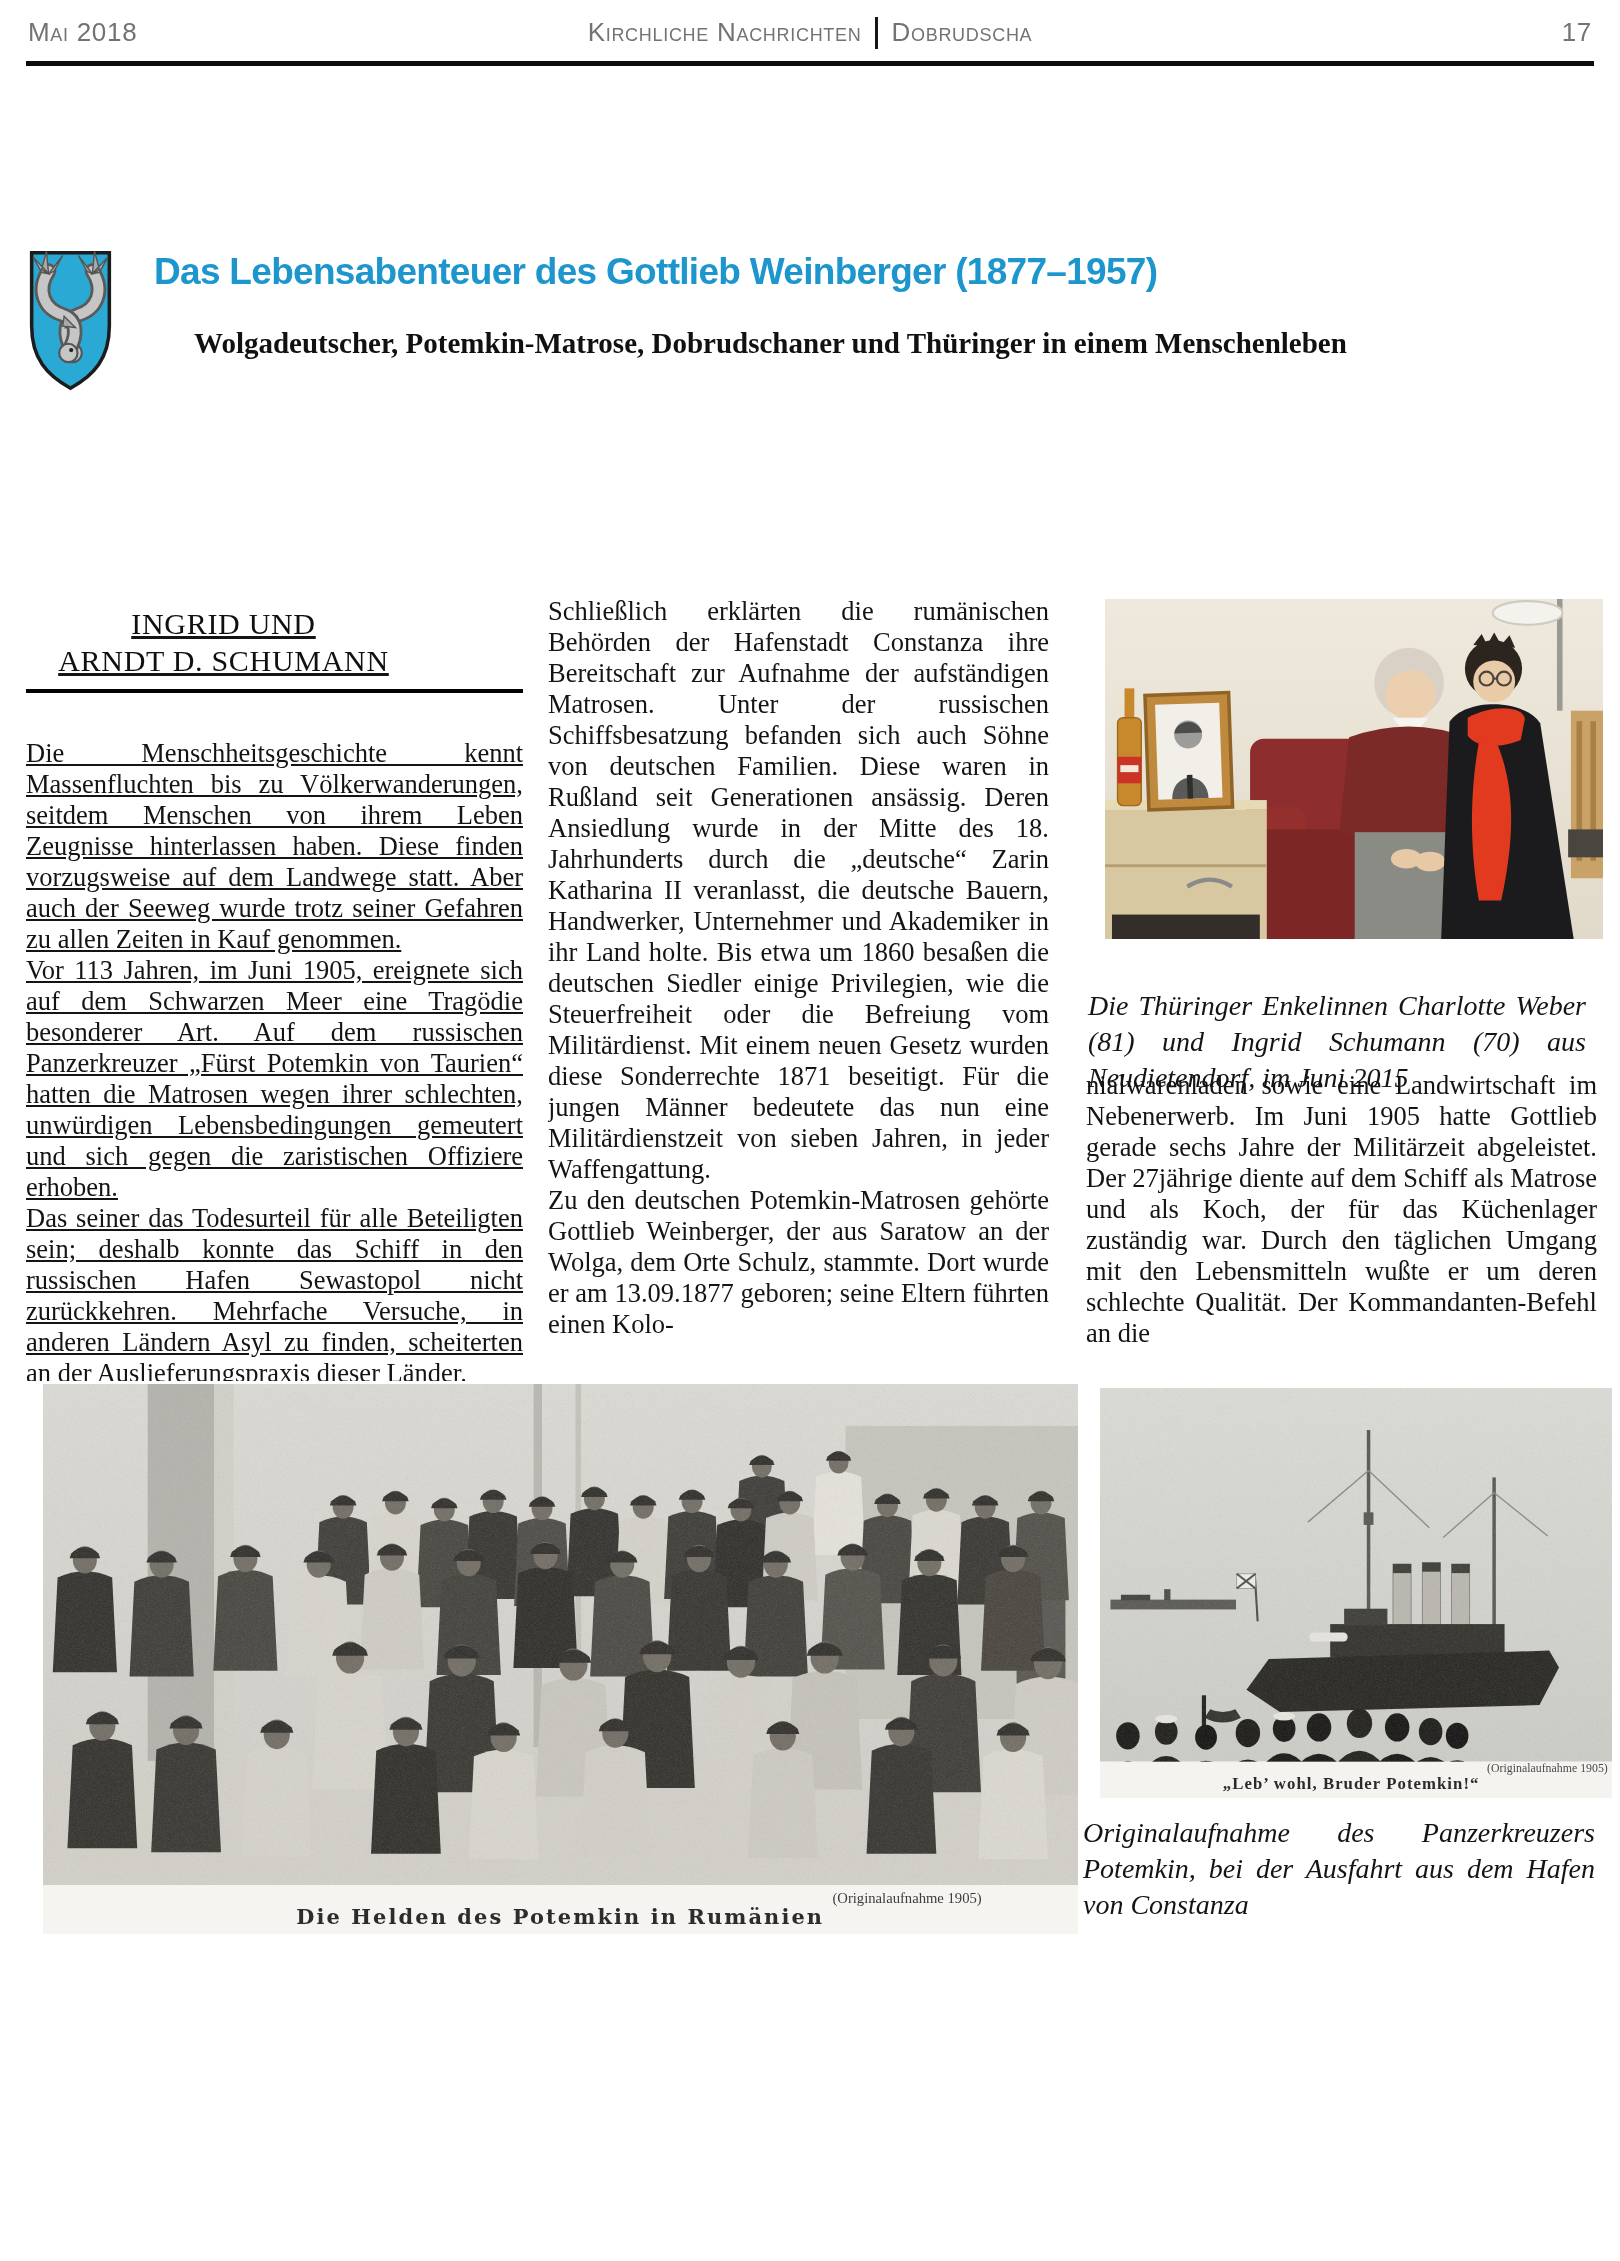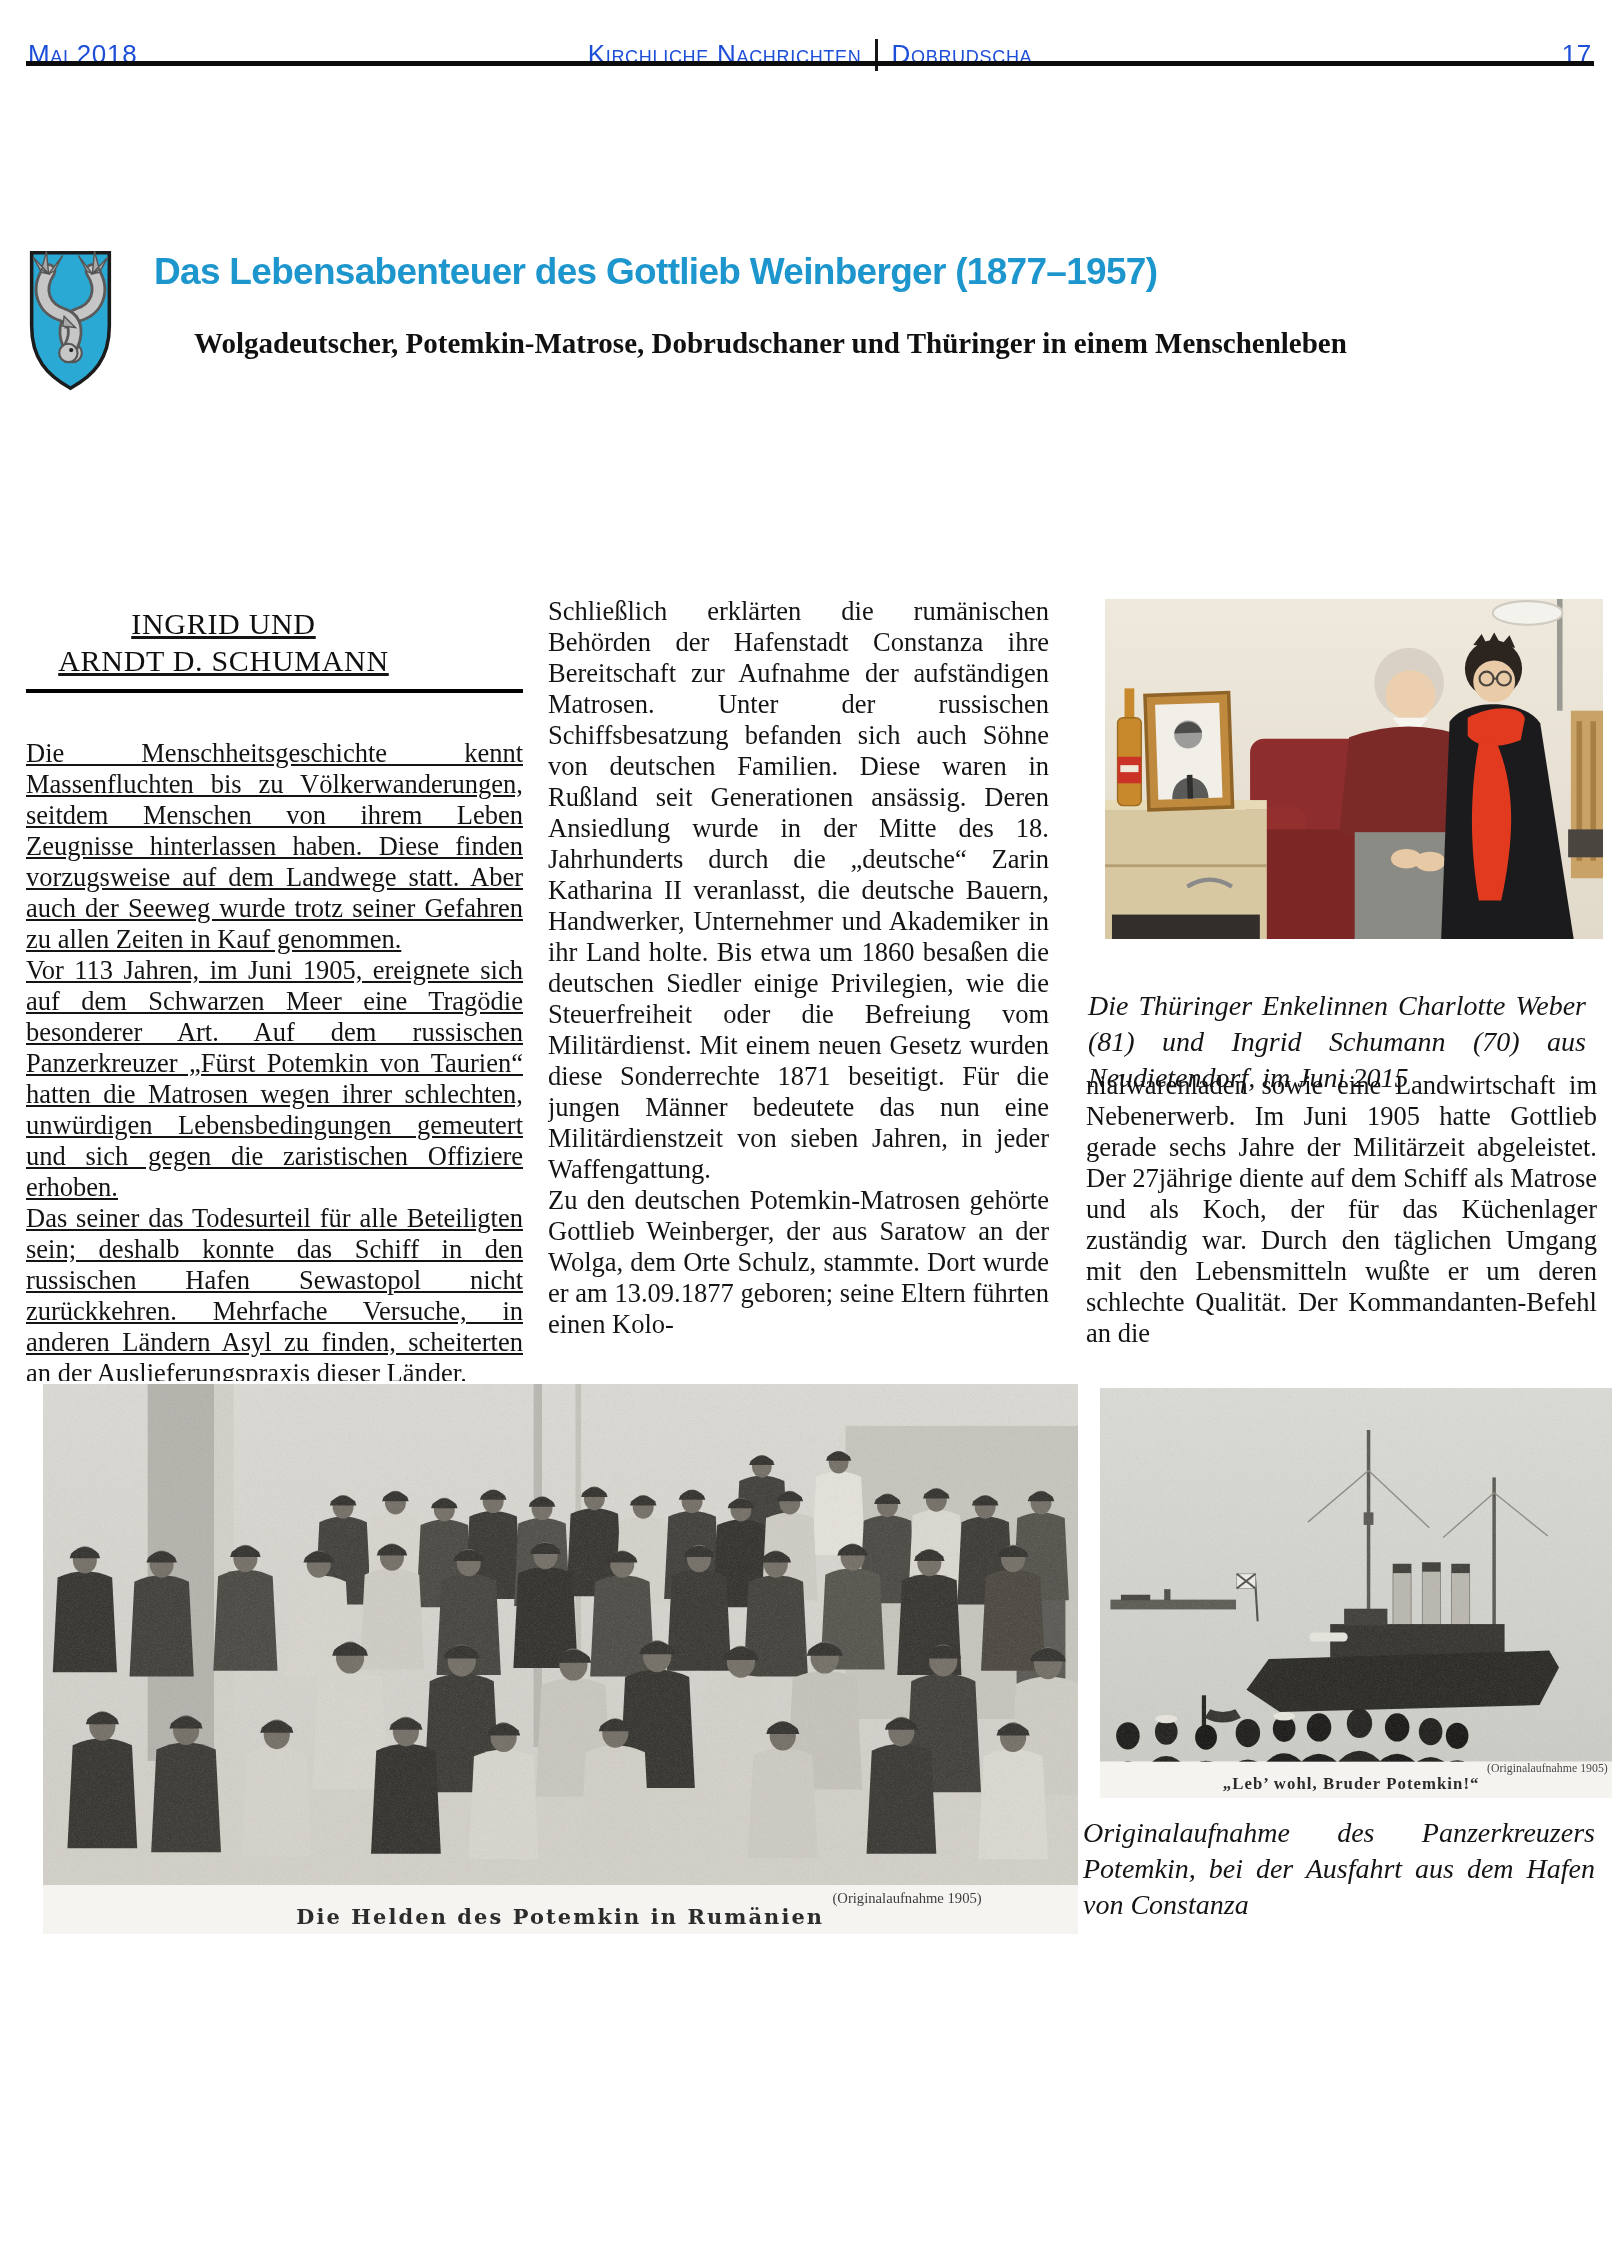--- a/index.html
+++ b/index.html
@@ -1,21 +1,21 @@
 <!DOCTYPE html>
 <html style="font-size:11.2px"><head>
 <meta charset="utf-8">
 <style>
   html,body{margin:0;padding:0;background:#ffffff;}
   .page{position:relative;width:1620px;height:2261px;background:#fff;
         font-family:"Liberation Serif",serif;color:#141414;overflow:hidden;}
 
   
   .hdr{position:absolute;top:17px;font-family:"Liberation Sans",sans-serif;
-       font-variant:small-caps;font-size:26px;letter-spacing:0.7px;color:#1d4ed8;white-space:nowrap;margin-top:22px;}
+       font-variant:small-caps;font-size:26px;letter-spacing:0.7px;color:#737373;white-space:nowrap;}
   .hdr-left{left:28px;}
   .hdr-center{left:0;right:0;text-align:center;}
   .hdr-sep{display:inline-block;width:2.1px;height:32px;background:#161616;margin:0 14px;vertical-align:-7.7px;}
   .hdr-right{right:28px;}
   .hdr-rule{position:absolute;left:26px;right:26px;top:61px;height:4.9px;background:#0c0c0c;}
 
   
   .crest{position:absolute;left:26px;top:247px;width:89px;height:149px;}
   .title{position:absolute;left:154px;top:246px;width:1463px;
          font-family:"Liberation Sans",sans-serif;font-weight:bold;

